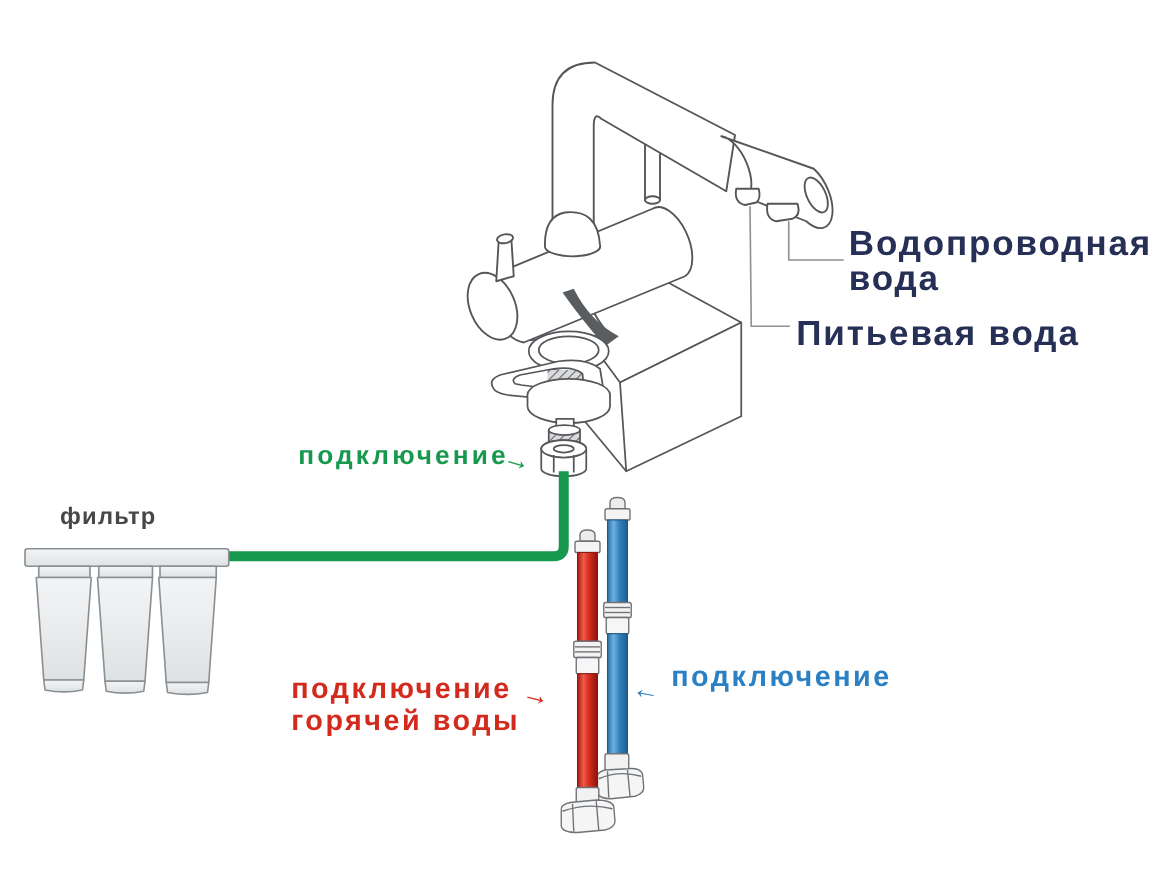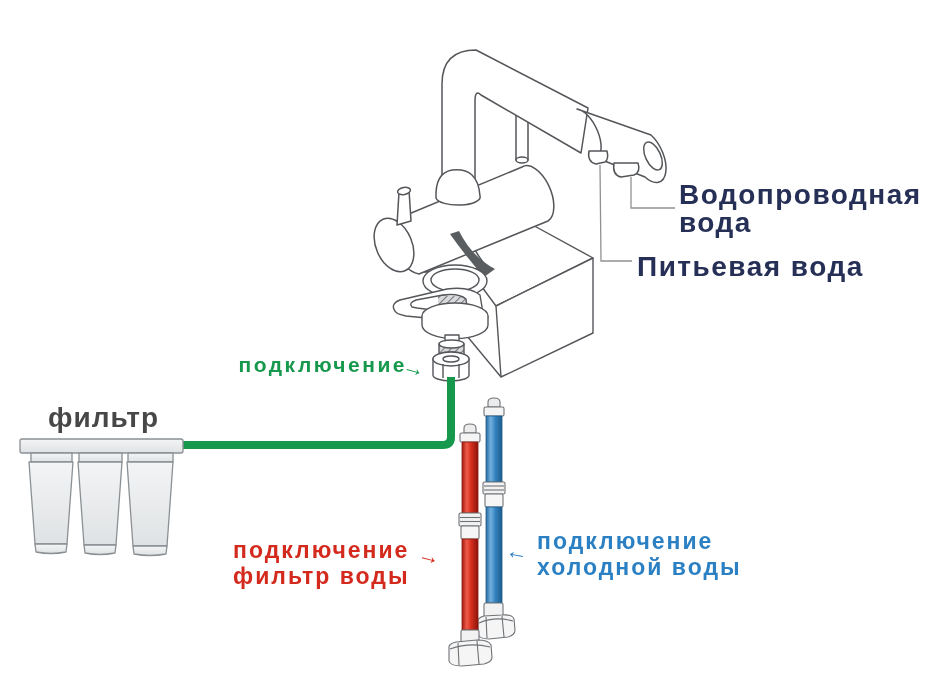--- a/index.html
+++ b/index.html
@@ -6,21 +6,21 @@
   #stage{position:relative;width:938px;height:700px;background:#ffffff;overflow:hidden;
          font-family:"Liberation Sans",sans-serif;}
   svg{position:absolute;left:0;top:0;}
   .label{position:absolute;font-weight:bold;white-space:nowrap;line-height:1;}
   .lbl-line{display:block;}
   .navy{color:#262f56;font-size:28px;line-height:28px;letter-spacing:1.5px;}
   #lbl-tap{left:679px;top:181px;}
   #lbl-drink{left:637px;top:253px;}
   #lbl-filter-conn{left:180px;top:352px;width:227px;text-align:right;
       color:#17994d;font-size:21px;line-height:25px;letter-spacing:2.5px;}
-  #lbl-filter{left:48px;top:404px;color:#474747;font-size:28px;letter-spacing:1px;}
+  #lbl-filter{left:48px;top:404px;color:#474747;font-size:19px;letter-spacing:1px;}
   #lbl-hot{left:233px;top:537px;color:#d42a1d;font-size:23px;line-height:26px;letter-spacing:2px;}
   #lbl-cold{left:537px;top:528px;color:#2b80c4;font-size:23px;line-height:26px;letter-spacing:2px;}
   .arrow{position:absolute;font-weight:bold;font-size:22px;line-height:22px;}
   #arr-green{left:403px;top:357px;color:#17994d;transform:rotate(16deg);}
   #arr-red{left:418px;top:545px;color:#d42a1d;transform:rotate(14deg);}
   #arr-blue{left:506px;top:541px;color:#2b80c4;transform:rotate(10deg);}
 </style>
 </head>
 <body>
 
@@ -172,25 +172,24 @@
 <div class="label" id="lbl-filter-conn">
   <span class="lbl-line">подключение</span>
 </div>
 
 <div class="label" id="lbl-filter">
   <span class="lbl-line">фильтр</span>
 </div>
 
 <div class="label" id="lbl-hot">
   <span class="lbl-line">подключение</span>
-  <span class="lbl-line">фильтр воды</span>
+  <span class="lbl-line">горячей воды</span>
 </div>
 
 <div class="label" id="lbl-cold">
   <span class="lbl-line">подключение</span>
-  <span class="lbl-line">холодной воды</span>
 </div>
 
 <span class="arrow" id="arr-green">→</span>
 <span class="arrow" id="arr-red">→</span>
 <span class="arrow" id="arr-blue">←</span>
 
 </div>
 
 </body></html>

